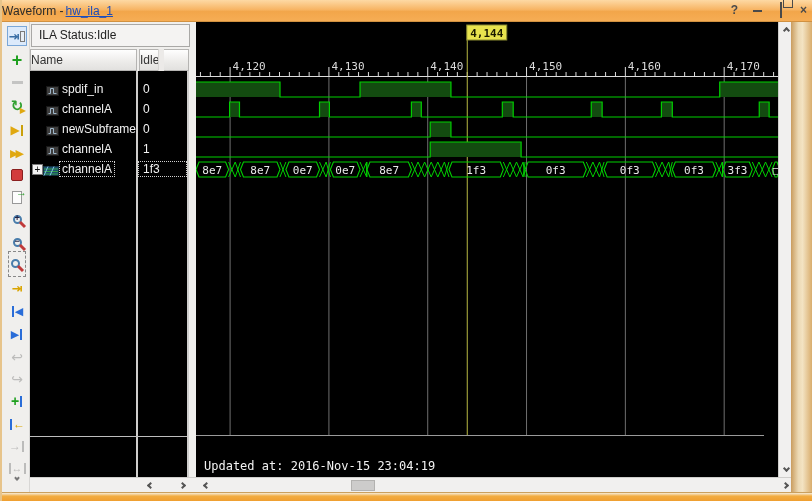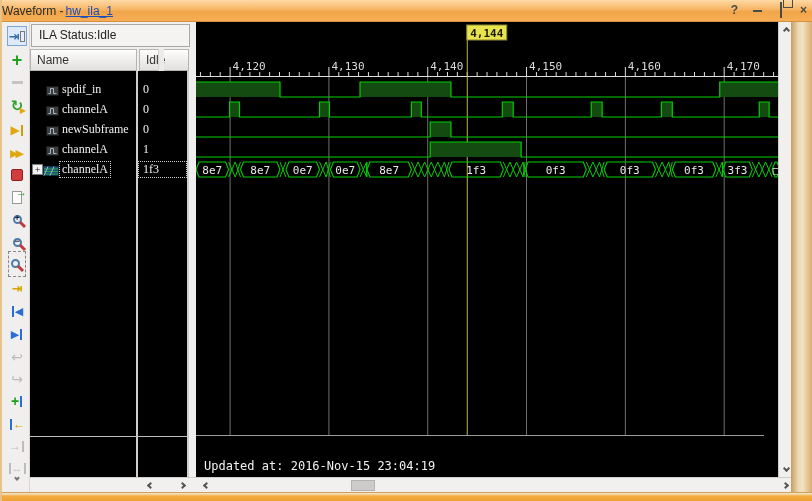--- a/index.html
+++ b/index.html
@@ -33,29 +33,29 @@
   .mag::after { content:""; position:absolute; width:7px; height:3px; background:#c03a3a; right:-6px; bottom:-4px; transform:rotate(45deg); }
   .msign { position:absolute; top:-4px; left:0; width:5px; font-style:normal; font-weight:bold; font-size:9px; color:#224; }
   .chev { display:inline-block; width:5px; height:5px; border-right:2px solid #555; border-bottom:2px solid #555; }
   .chev.left { transform:rotate(135deg); } .chev.right { transform:rotate(-45deg); }
   .chev.up { transform:rotate(-135deg); } .chev.down { transform:rotate(45deg); }
   
   .leftpanel { position:absolute; left:26px; top:0; width:134px; bottom:0; }
   .status-box { position:absolute; left:1px; top:2px; width:159px; height:23px; background:#f4f3f2;
     border:1px solid #a9a8a6; font-size:12px; color:#222; line-height:21px; padding-left:7px; }
   .hdr { position:absolute; top:27px; height:22px; background:linear-gradient(#fefefe,#eceBe9 60%,#e2e1df);
-    border:1px solid #b5b4b2; font-size:12px; color:#333; line-height:20px; padding-left:6px; }
+    border:1px solid #b5b4b2; font-size:12px; color:#333; line-height:20px; }
   .hdr-name { left:0; width:107px; }
   .hdr-value { left:109px; width:50px; }
   .table-area { position:absolute; left:0; top:49px; width:159px; bottom:15px; background:#000; overflow:hidden; }
   .col-sep { position:absolute; left:106px; top:0; bottom:0; width:2px; background:#cfcecc; }
   .col-edge { position:absolute; left:157px; top:0; bottom:0; width:2px; background:#cfcecc; }
   .tbl-hline { position:absolute; left:0; width:157px; height:1px; background:#bdbdbd; top:365px; }
   .rows { position:absolute; left:0; top:8px; width:159px; }
-  .srow { position:relative; height:20px; width:159px;font-family:Liberation Serif, serif; }
+  .srow { position:relative; height:20px; width:159px; }
   .expander { position:absolute; left:2px; top:5px; width:11px; height:11px; background:#f2f2f2;
     border:1px solid #7a7a7a; color:#111; font-size:10px; line-height:9px; text-align:center; }
   .sicon { position:absolute; left:16px; top:4px; }
   .sicon.bus-pos { left:13px; }
   .sname { position:absolute; left:30px; top:3px; font-size:12px; color:#f2f2f2; white-space:nowrap; padding:0 2px; }
   .sval { position:absolute; left:109px; top:3px; width:47px; font-size:12px; color:#f2f2f2; padding-left:4px; }
   .srow.sel .sname { outline:1px dotted #cfcfcf; }
   .srow.sel .sval { outline:1px dotted #cfcfcf; }
   .splitter { position:absolute; right:0; top:27px; width:6px; bottom:15px; background:#eceae8; border-left:1px solid #d5d4d2; }
   

